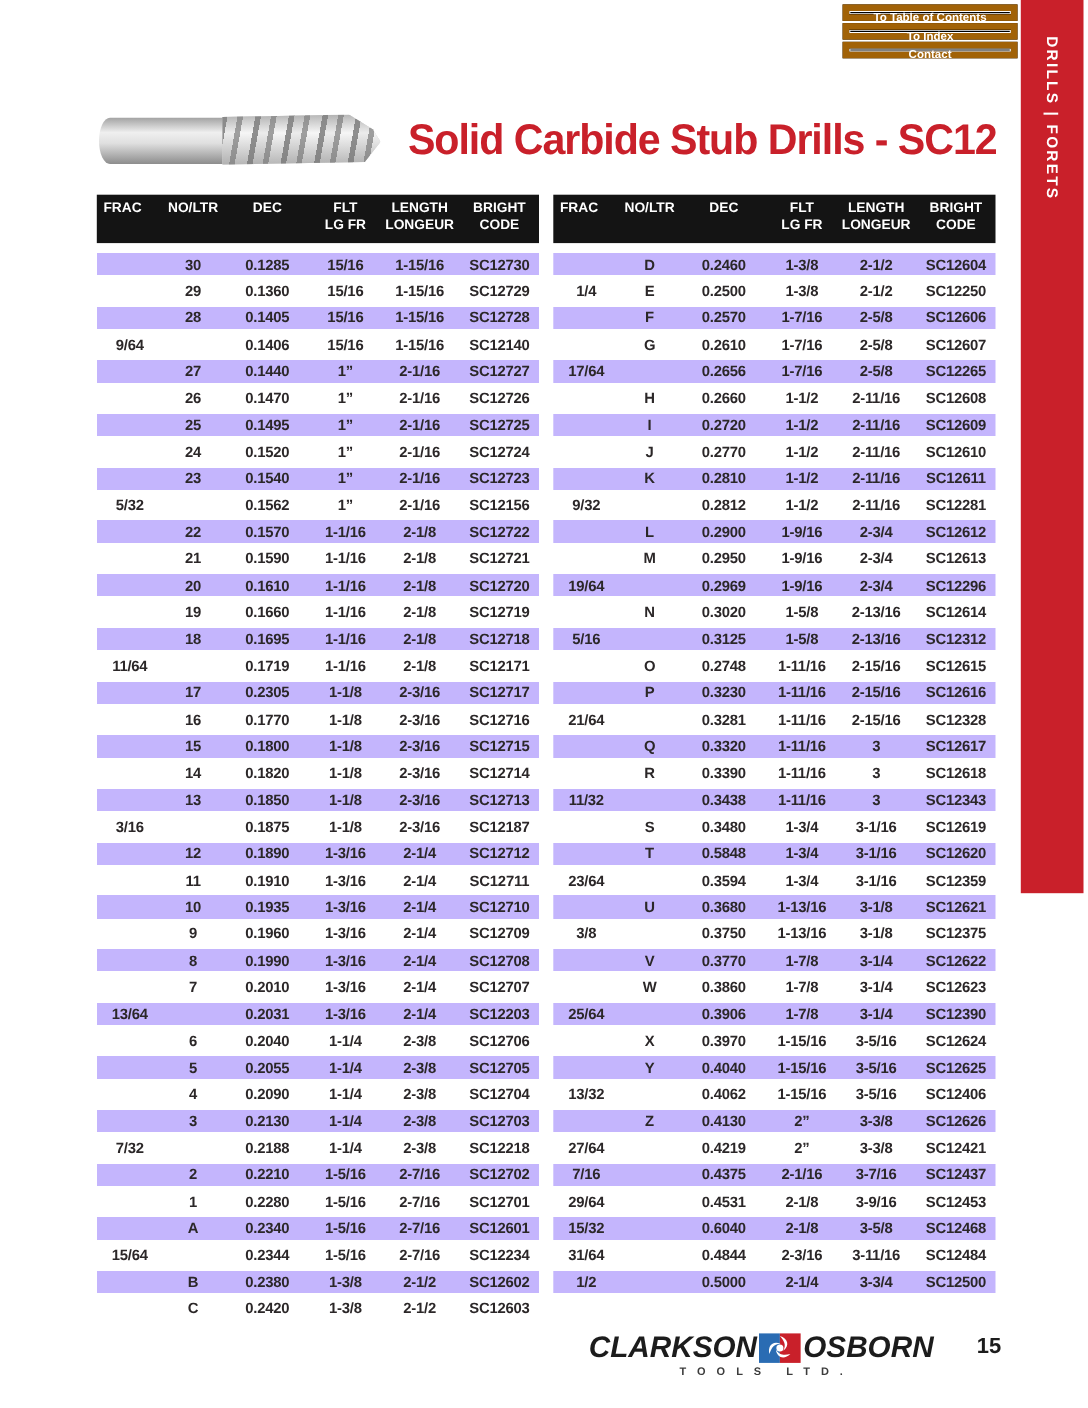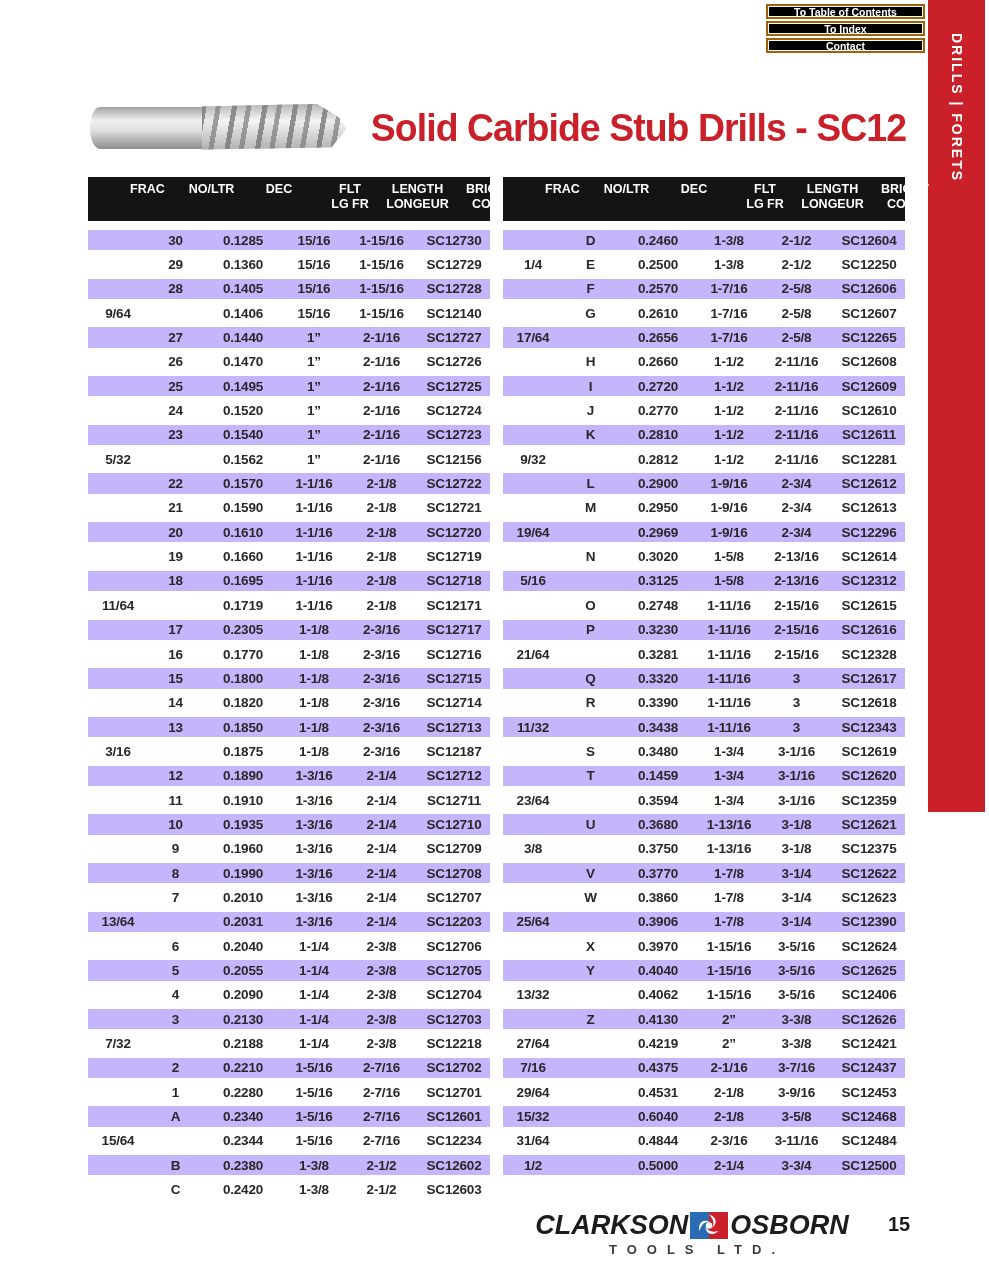--- a/index.html
+++ b/index.html
@@ -3,21 +3,21 @@
 <meta charset="utf-8">
 <style>
   * { margin:0; padding:0; box-sizing:border-box; }
   html,body { background:#fff; }
   body { font-family:"Liberation Sans","DejaVu Sans",sans-serif; }
   .page { position:relative; width:989px; height:1280px; background:#fff; overflow:hidden; }
 
   
   .nav { position:absolute; left:766px; top:4px; width:159px; }
   .nav-btn { display:block; width:100%; height:15px; margin-bottom:2px; background:#000;
-             border:2px solid #a16207; box-shadow: inset 0 0 0 1px #fff;
+             border:6px solid #a16207; box-shadow: inset 0 0 0 1px #fff;
              color:#fff; font-size:10.5px; font-weight:bold; line-height:12px;
              text-align:center; cursor:pointer; font-family:inherit; }
 
   
   .side-tab { position:absolute; left:928px; top:0; width:57px; height:812px; background:#c9202a; }
   .side-tab-label { writing-mode:vertical-rl; color:#fff; font-weight:bold; font-size:14px;
                     letter-spacing:2px; position:absolute; left:50%; transform:translateX(-50%);
                     top:33px; white-space:nowrap; }
 
   
@@ -36,35 +36,35 @@
   .title { position:absolute; left:300px; top:106px; width:606px; text-align:right;
            color:#c9202a; font-size:39px; font-weight:bold; letter-spacing:-1px;
            transform:scaleX(.96); transform-origin:right center; white-space:nowrap; }
 
   
   .dtable { position:absolute; top:177px; width:402px; }
   .dtable.left  { left:88px; }
   .dtable.right { left:503px; }
   .thead { height:44px; background:#141414; display:grid;
            grid-template-columns:60px 55px 80px 62px 73px 72px;
-           color:#fff; font-size:12.5px; font-weight:bold; padding-top:5px;padding-left:36px; }
+           color:#fff; font-size:12.5px; font-weight:bold; padding-top:5px; }
   .hcell { text-align:center; line-height:15px; }
   .hcell.first { text-align:left; padding-left:6px; }
   .tbody { margin-top:7px; }
   .trow { height:24.35px; display:grid; grid-template-columns:60px 55px 80px 62px 73px 72px;
           align-items:center; padding:2px 0; }
   .trow.pink { background:#c4b5fd; background-clip:content-box; }
   .tcell { text-align:center; font-size:13.5px; font-weight:bold; color:#2b2728; letter-spacing:-0.2px; }
 
   
   .footer { position:absolute; left:512px; top:1210px; width:360px; text-align:center; }
   .brand-line { display:flex; align-items:center; justify-content:center; gap:2px; }
   .brand-word { font-size:27px; font-weight:bold; color:#1c1c1c; letter-spacing:0;font-style:italic; }
   .logo-box { width:38px; height:27px; display:inline-block; }
-  .brand-sub { font-size:13px; font-weight:bold; color:#3c3c3c; letter-spacing:10px; margin-top:1px;
+  .brand-sub { font-size:10px; font-weight:bold; color:#3c3c3c; letter-spacing:10px; margin-top:1px;
                padding-left:10px; }
   .page-num { position:absolute; left:882px; top:1213px; width:34px; text-align:center;
               font-size:20px; font-weight:bold; color:#1c1c1c; }
 </style>
 </head>
 <body>
 
 <div class="page">
 
   <div class="nav">
@@ -599,21 +599,21 @@
           <div class="tcell"></div>
           <div class="tcell">S</div>
           <div class="tcell">0.3480</div>
           <div class="tcell">1-3/4</div>
           <div class="tcell">3-1/16</div>
           <div class="tcell">SC12619</div>
         </div>
         <div class="trow pink">
           <div class="tcell"></div>
           <div class="tcell">T</div>
-          <div class="tcell">0.1459</div>
+          <div class="tcell">0.5848</div>
           <div class="tcell">1-3/4</div>
           <div class="tcell">3-1/16</div>
           <div class="tcell">SC12620</div>
         </div>
         <div class="trow">
           <div class="tcell">23/64</div>
           <div class="tcell"></div>
           <div class="tcell">0.3594</div>
           <div class="tcell">1-3/4</div>
           <div class="tcell">3-1/16</div>

